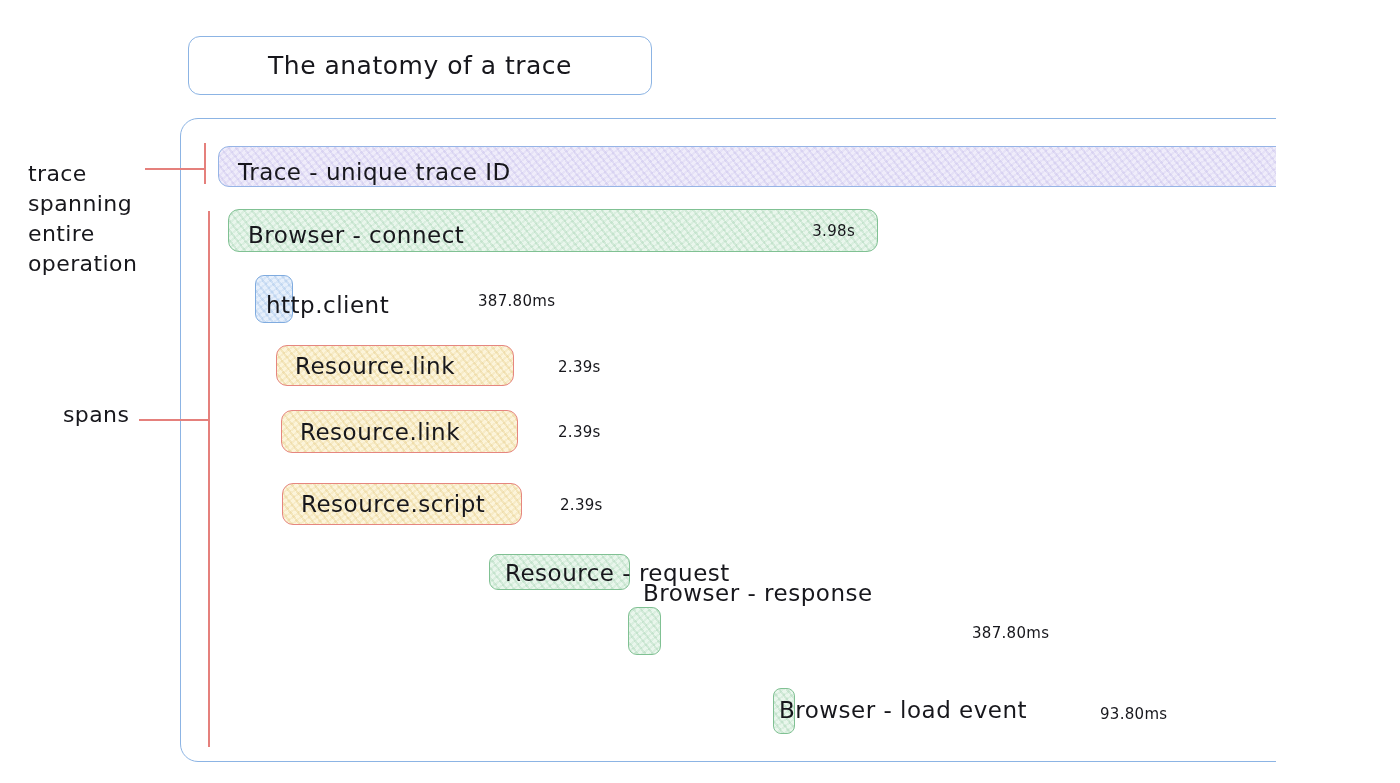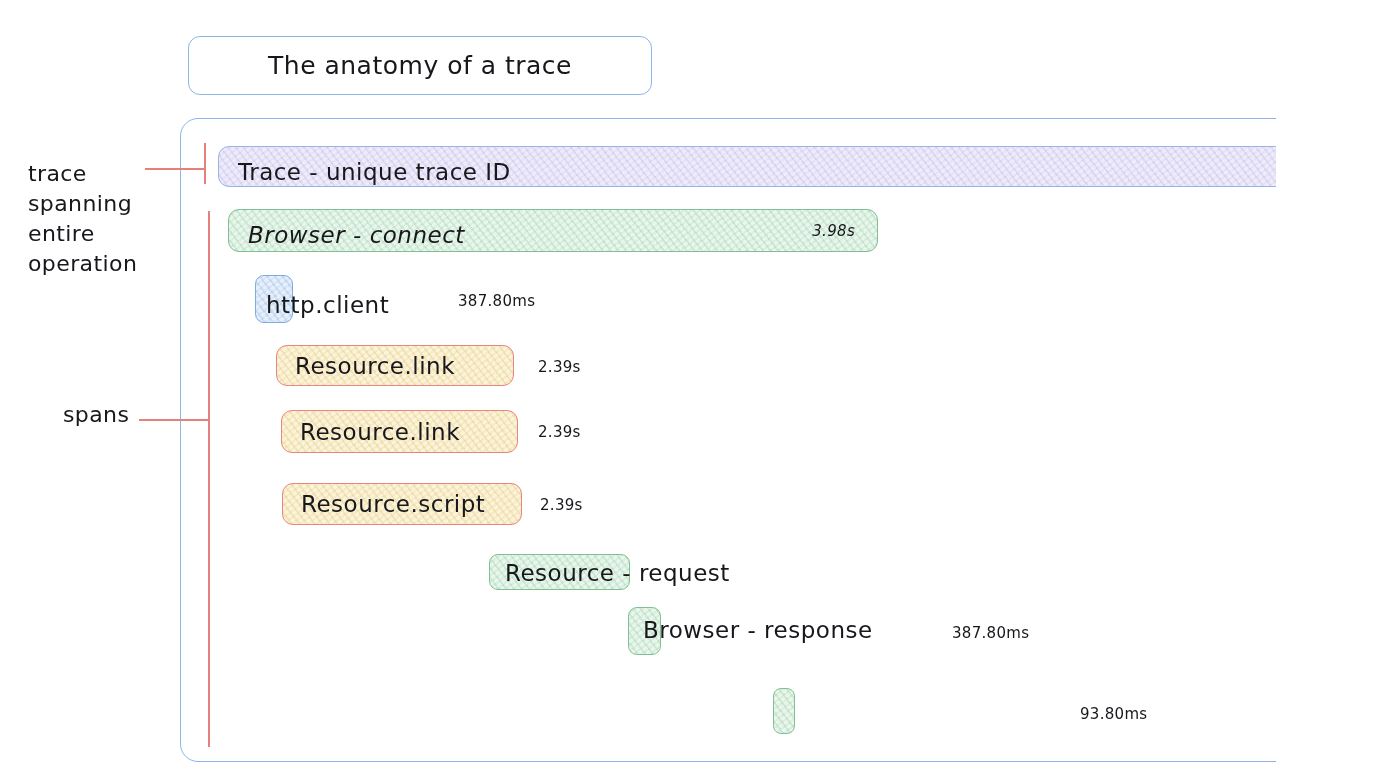--- a/index.html
+++ b/index.html
@@ -43,21 +43,20 @@
       repeating-linear-gradient(52deg, rgba(146,132,215,.16) 0 2px, transparent 2px 6px),
       repeating-linear-gradient(-38deg, rgba(146,132,215,.10) 0 2px, transparent 2px 5px);
     border:1.6px solid #96b4e6;
   }
   .green{
     background-color:#e9f6ec;
     background-image:
       repeating-linear-gradient(52deg, rgba(84,170,110,.16) 0 2px, transparent 2px 6px),
       repeating-linear-gradient(-38deg, rgba(84,170,110,.10) 0 2px, transparent 2px 5px);
     border:1.6px solid #80c193;
-    font-style:italic;
   }
   .blue{
     background-color:#e6effb;
     background-image:
       repeating-linear-gradient(52deg, rgba(80,140,210,.16) 0 2px, transparent 2px 6px),
       repeating-linear-gradient(-38deg, rgba(80,140,210,.10) 0 2px, transparent 2px 5px);
     border:1.6px solid #7fabdf;
   }
   .yellow{
     background-color:#fcf4da;
@@ -82,23 +81,23 @@
   .res2-box{left:281px;top:410px;width:237px;height:43px;}
   .res3-box{left:282px;top:483px;width:240px;height:42px;}
   
   .http-box{left:255px;top:275px;width:38px;height:48px;border-radius:9px;}
   .request-box{left:489px;top:554px;width:141px;height:36px;border-radius:9px;}
   .response-box{left:628px;top:607px;width:33px;height:48px;border-radius:9px;}
   .load-box{left:773px;top:688px;width:22px;height:46px;border-radius:8px;}
   .free-label{position:absolute;font-size:23px;letter-spacing:.5px;white-space:nowrap;}
   .http-label{left:266px;top:285px;margin-top:7px;}
   .request-label{left:505px;top:560px;}
-  .response-label{left:643px;top:617px;}
+  .response-label{left:643px;top:580px;}
   .load-label{left:779px;top:697px;}
-  .free-duration{position:absolute;font-size:15px;letter-spacing:.3px;white-space:nowrap;}
+  .free-duration{position:absolute;font-size:15px;letter-spacing:.3px;white-space:nowrap;margin-left:20px;}
   .http-duration{left:458px;top:292px;}
   .res1-duration{left:538px;top:358px;}
   .res2-duration{left:538px;top:423px;}
   .res3-duration{left:540px;top:496px;}
   .response-duration{left:952px;top:624px;}
   .load-duration{left:1080px;top:705px;}
 </style>
 </head>
 <body>
 
@@ -151,15 +150,16 @@
   <span class="free-duration res3-duration">2.39s</span>
 
   <div class="box hatch green request-box"></div>
   <span class="free-label request-label">Resource - request</span>
 
   <div class="box hatch green response-box"></div>
   <span class="free-label response-label">Browser - response</span>
   <span class="free-duration response-duration">387.80ms</span>
 
   <div class="box hatch green load-box"></div>
+  <span class="free-label load-label">Browser - load event</span>
   <span class="free-duration load-duration">93.80ms</span>
 
 </div>
 
 </body></html>

